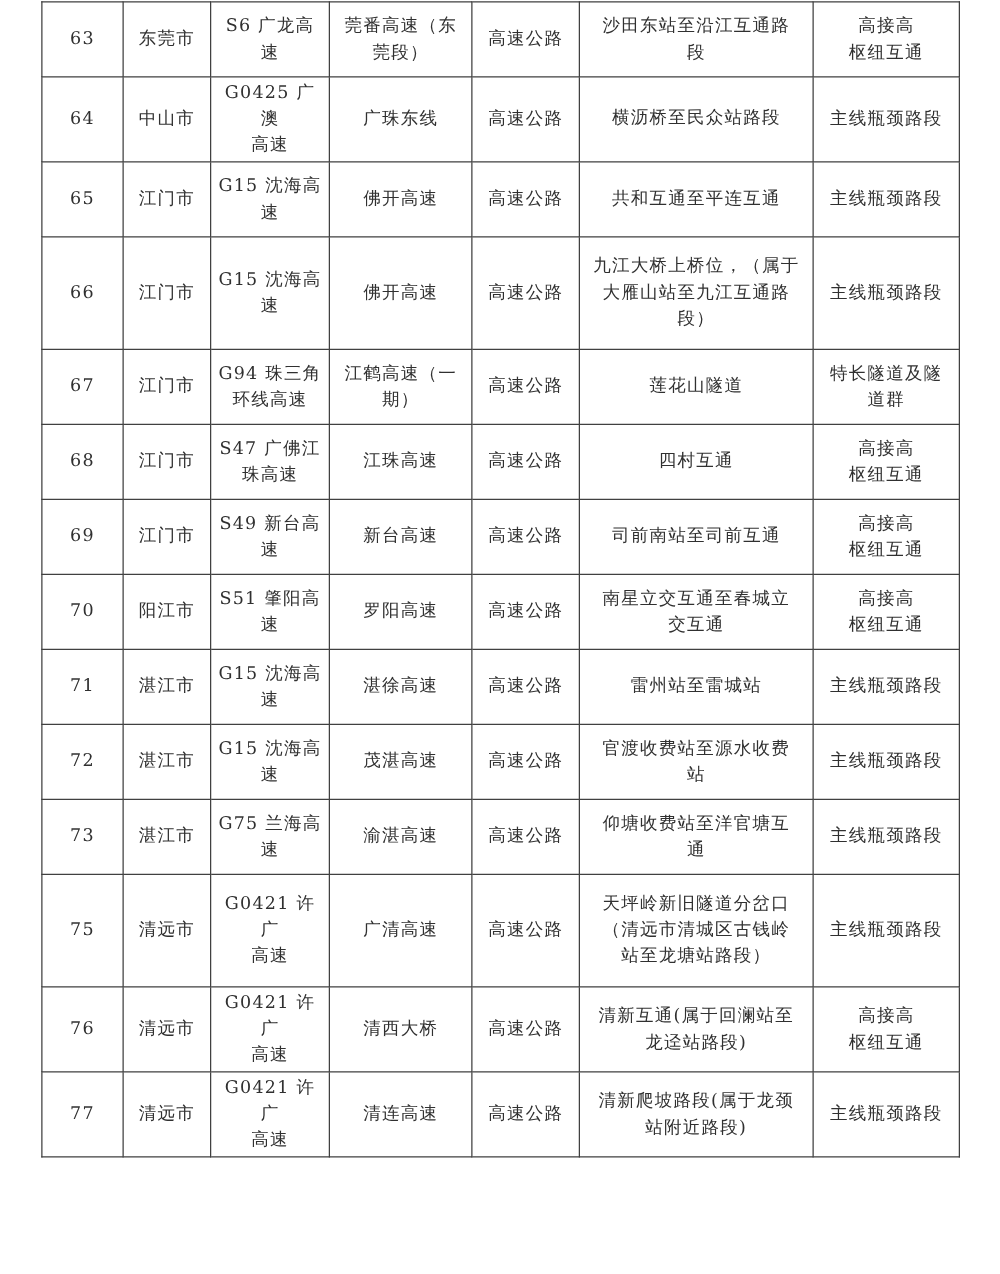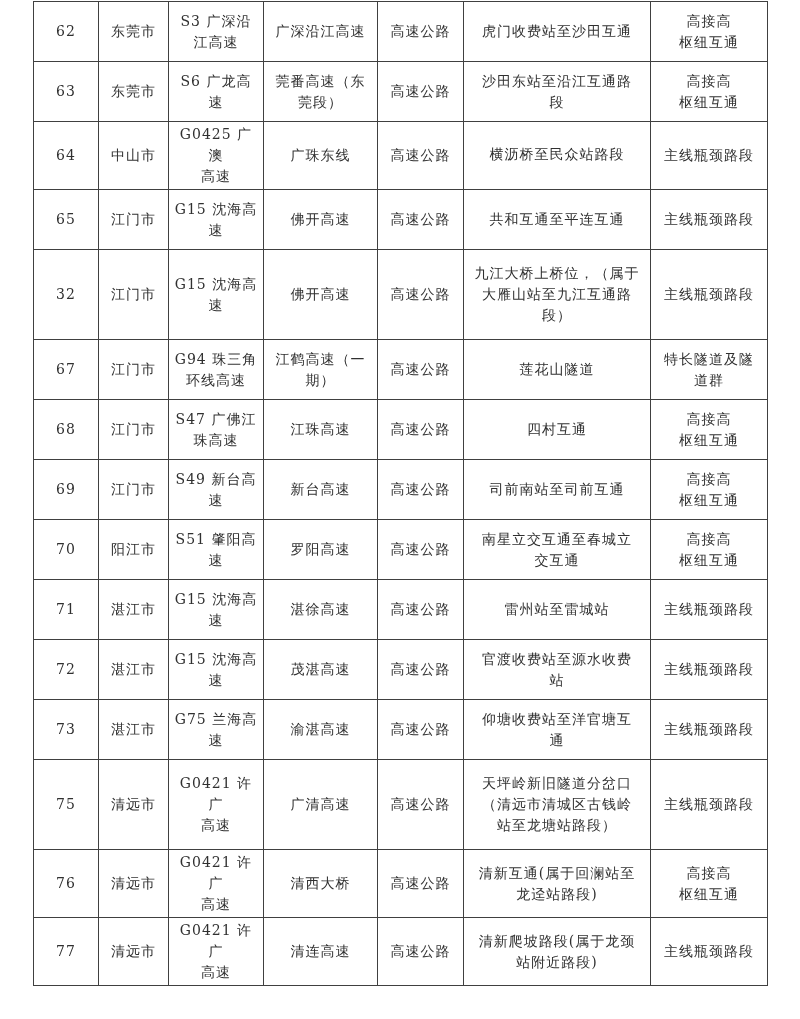--- a/index.html
+++ b/index.html
@@ -52,31 +52,20 @@
     <col class="c-no">
     <col class="c-city">
     <col class="c-code">
     <col class="c-name">
     <col class="c-category">
     <col class="c-section">
     <col class="c-type">
   </colgroup>
   <tbody>
       <tr class="h60">
-        <td style="border-color: rgb(64, 64, 64);">62</td>
-        <td style="border-color: rgb(64, 64, 64);">东莞市</td>
-        <td style="border-color: rgb(64, 64, 64);">S3 广深沿
-江高速</td>
-        <td style="border-color: rgb(64, 64, 64);">广深沿江高速</td>
-        <td style="border-color: rgb(64, 64, 64);">高速公路</td>
-        <td style="border-color: rgb(64, 64, 64);">虎门收费站至沙田互通</td>
-        <td style="border-color: rgb(64, 64, 64);">高接高
-枢纽互通</td>
-      </tr>
-      <tr class="h60">
         <td style="border-color: rgb(64, 64, 64);">63</td>
         <td style="border-color: rgb(64, 64, 64);">东莞市</td>
         <td style="border-color: rgb(64, 64, 64);">S6 广龙高
 速</td>
         <td style="border-color: rgb(64, 64, 64);">莞番高速（东
 莞段）</td>
         <td style="border-color: rgb(64, 64, 64);">高速公路</td>
         <td style="border-color: rgb(64, 64, 64);">沙田东站至沿江互通路
 段</td>
         <td style="border-color: rgb(64, 64, 64);">高接高
@@ -96,21 +85,21 @@
         <td style="border-color: rgb(64, 64, 64);">65</td>
         <td style="border-color: rgb(64, 64, 64);">江门市</td>
         <td style="border-color: rgb(64, 64, 64);">G15 沈海高
 速</td>
         <td style="border-color: rgb(64, 64, 64);">佛开高速</td>
         <td style="border-color: rgb(64, 64, 64);">高速公路</td>
         <td style="border-color: rgb(64, 64, 64);">共和互通至平连互通</td>
         <td style="border-color: rgb(64, 64, 64);">主线瓶颈路段</td>
       </tr>
       <tr class="h90">
-        <td style="border-color: rgb(64, 64, 64);">32</td>
+        <td style="border-color: rgb(64, 64, 64);">66</td>
         <td style="border-color: rgb(64, 64, 64);">江门市</td>
         <td style="border-color: rgb(64, 64, 64);">G15 沈海高
 速</td>
         <td style="border-color: rgb(64, 64, 64);">佛开高速</td>
         <td style="border-color: rgb(64, 64, 64);">高速公路</td>
         <td style="border-color: rgb(64, 64, 64);">九江大桥上桥位，（属于
 大雁山站至九江互通路
 段）</td>
         <td style="border-color: rgb(64, 64, 64);">主线瓶颈路段</td>
       </tr>

